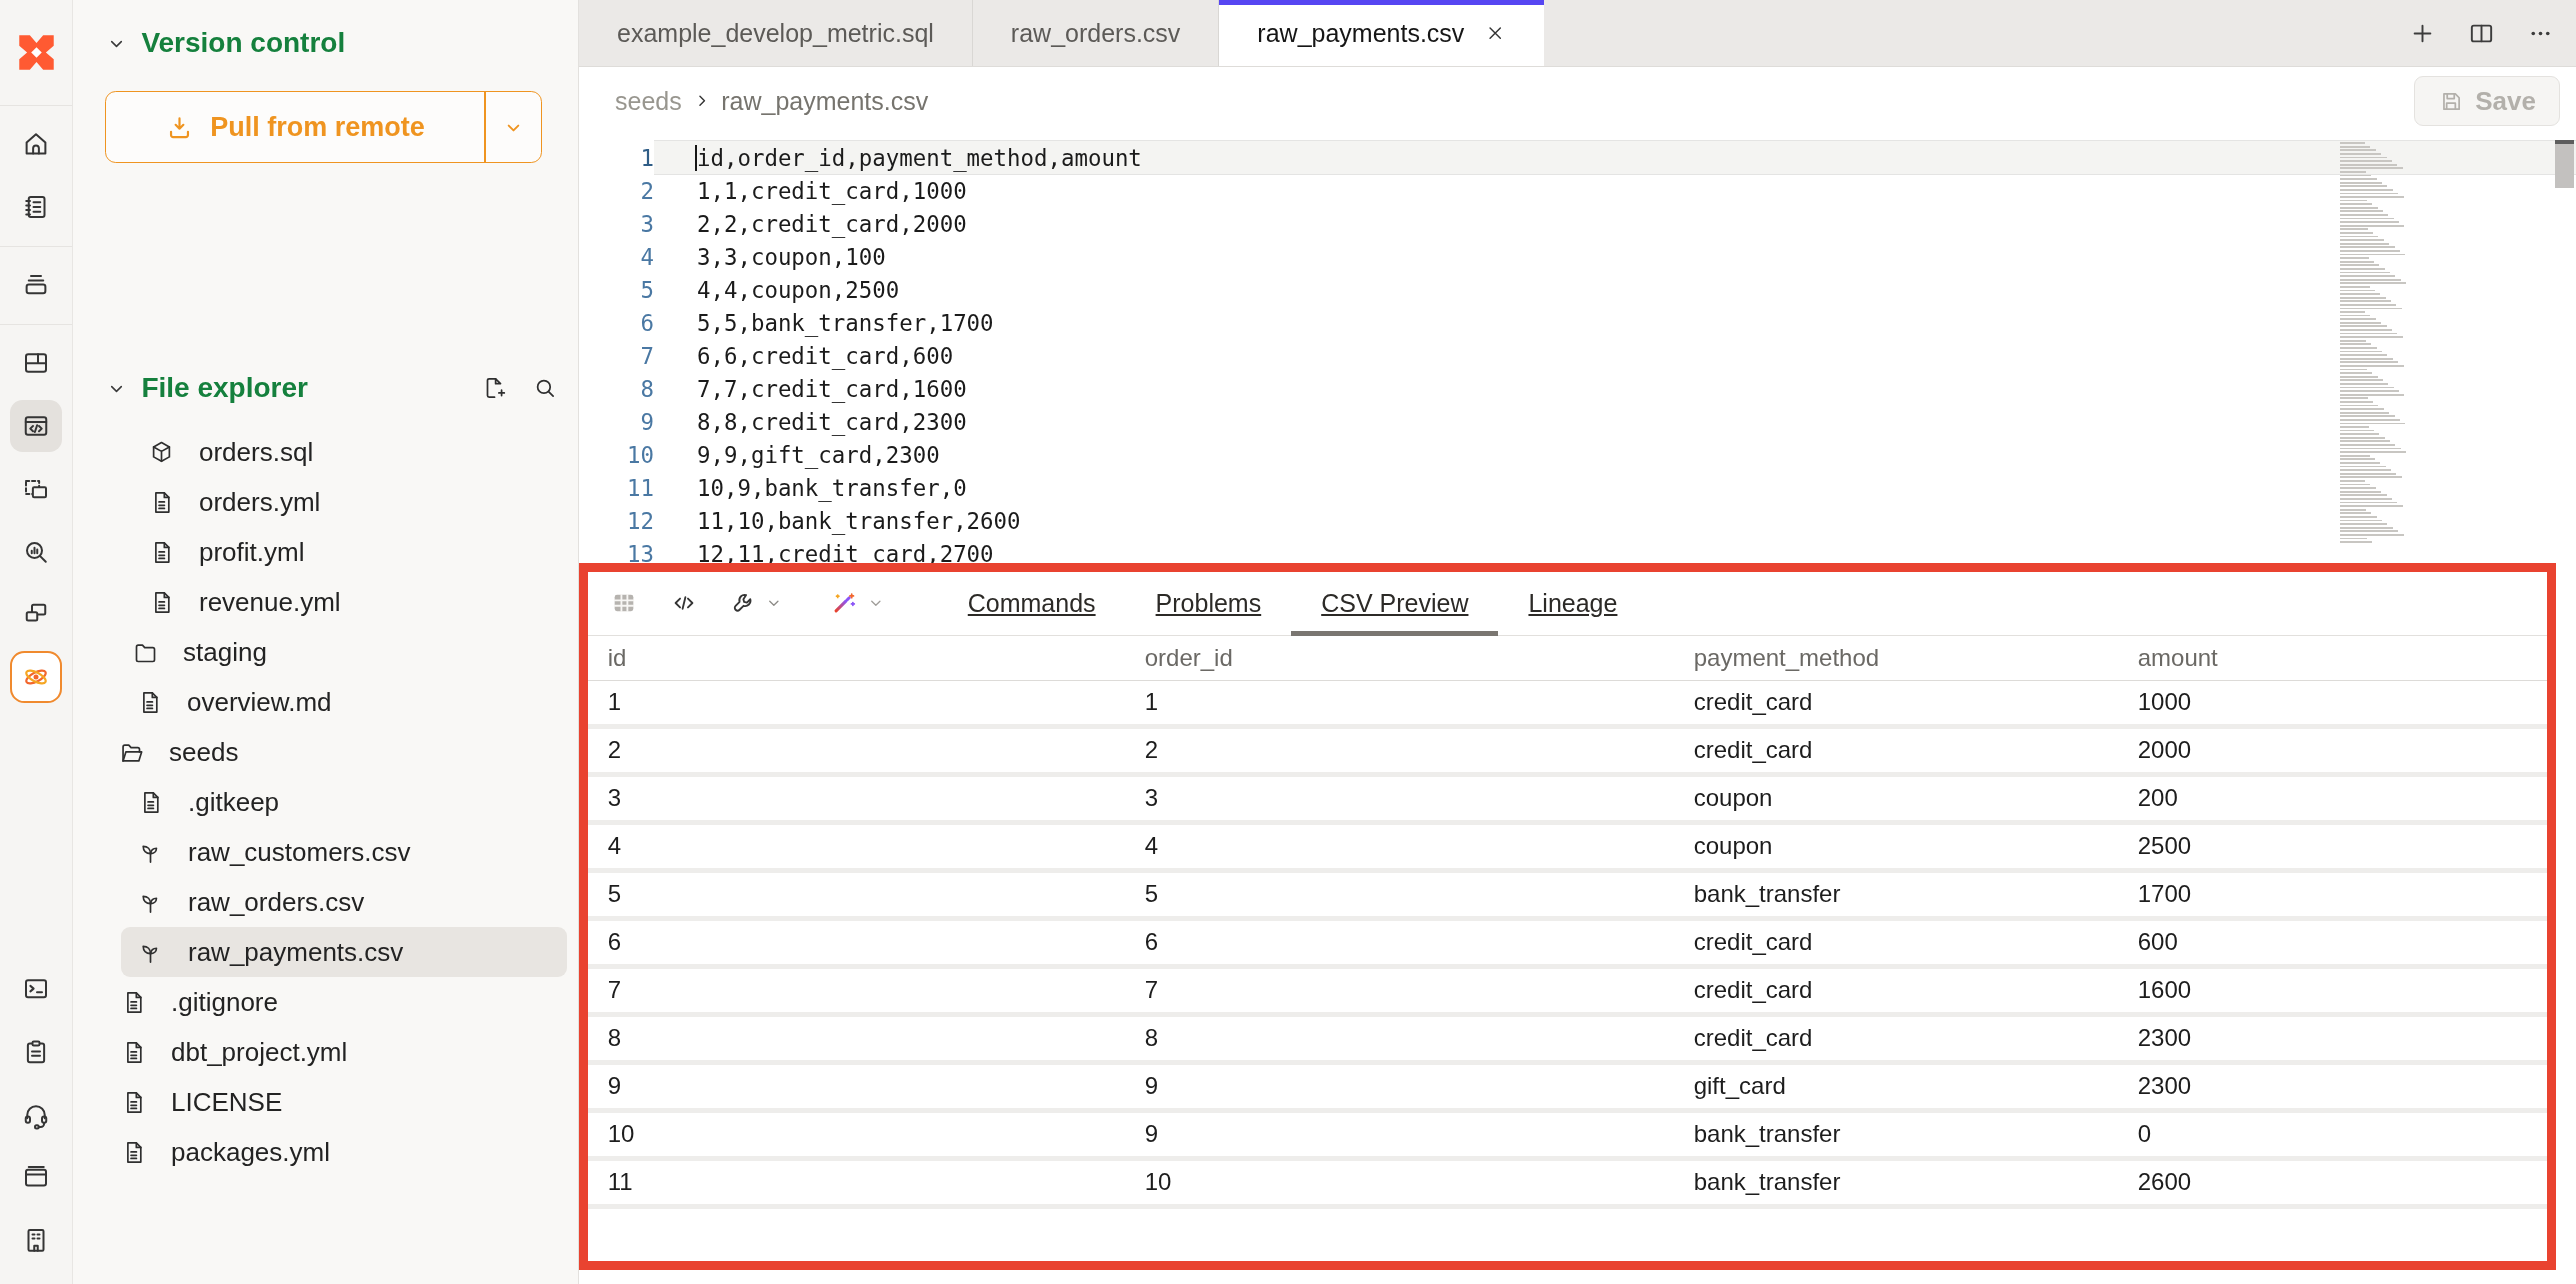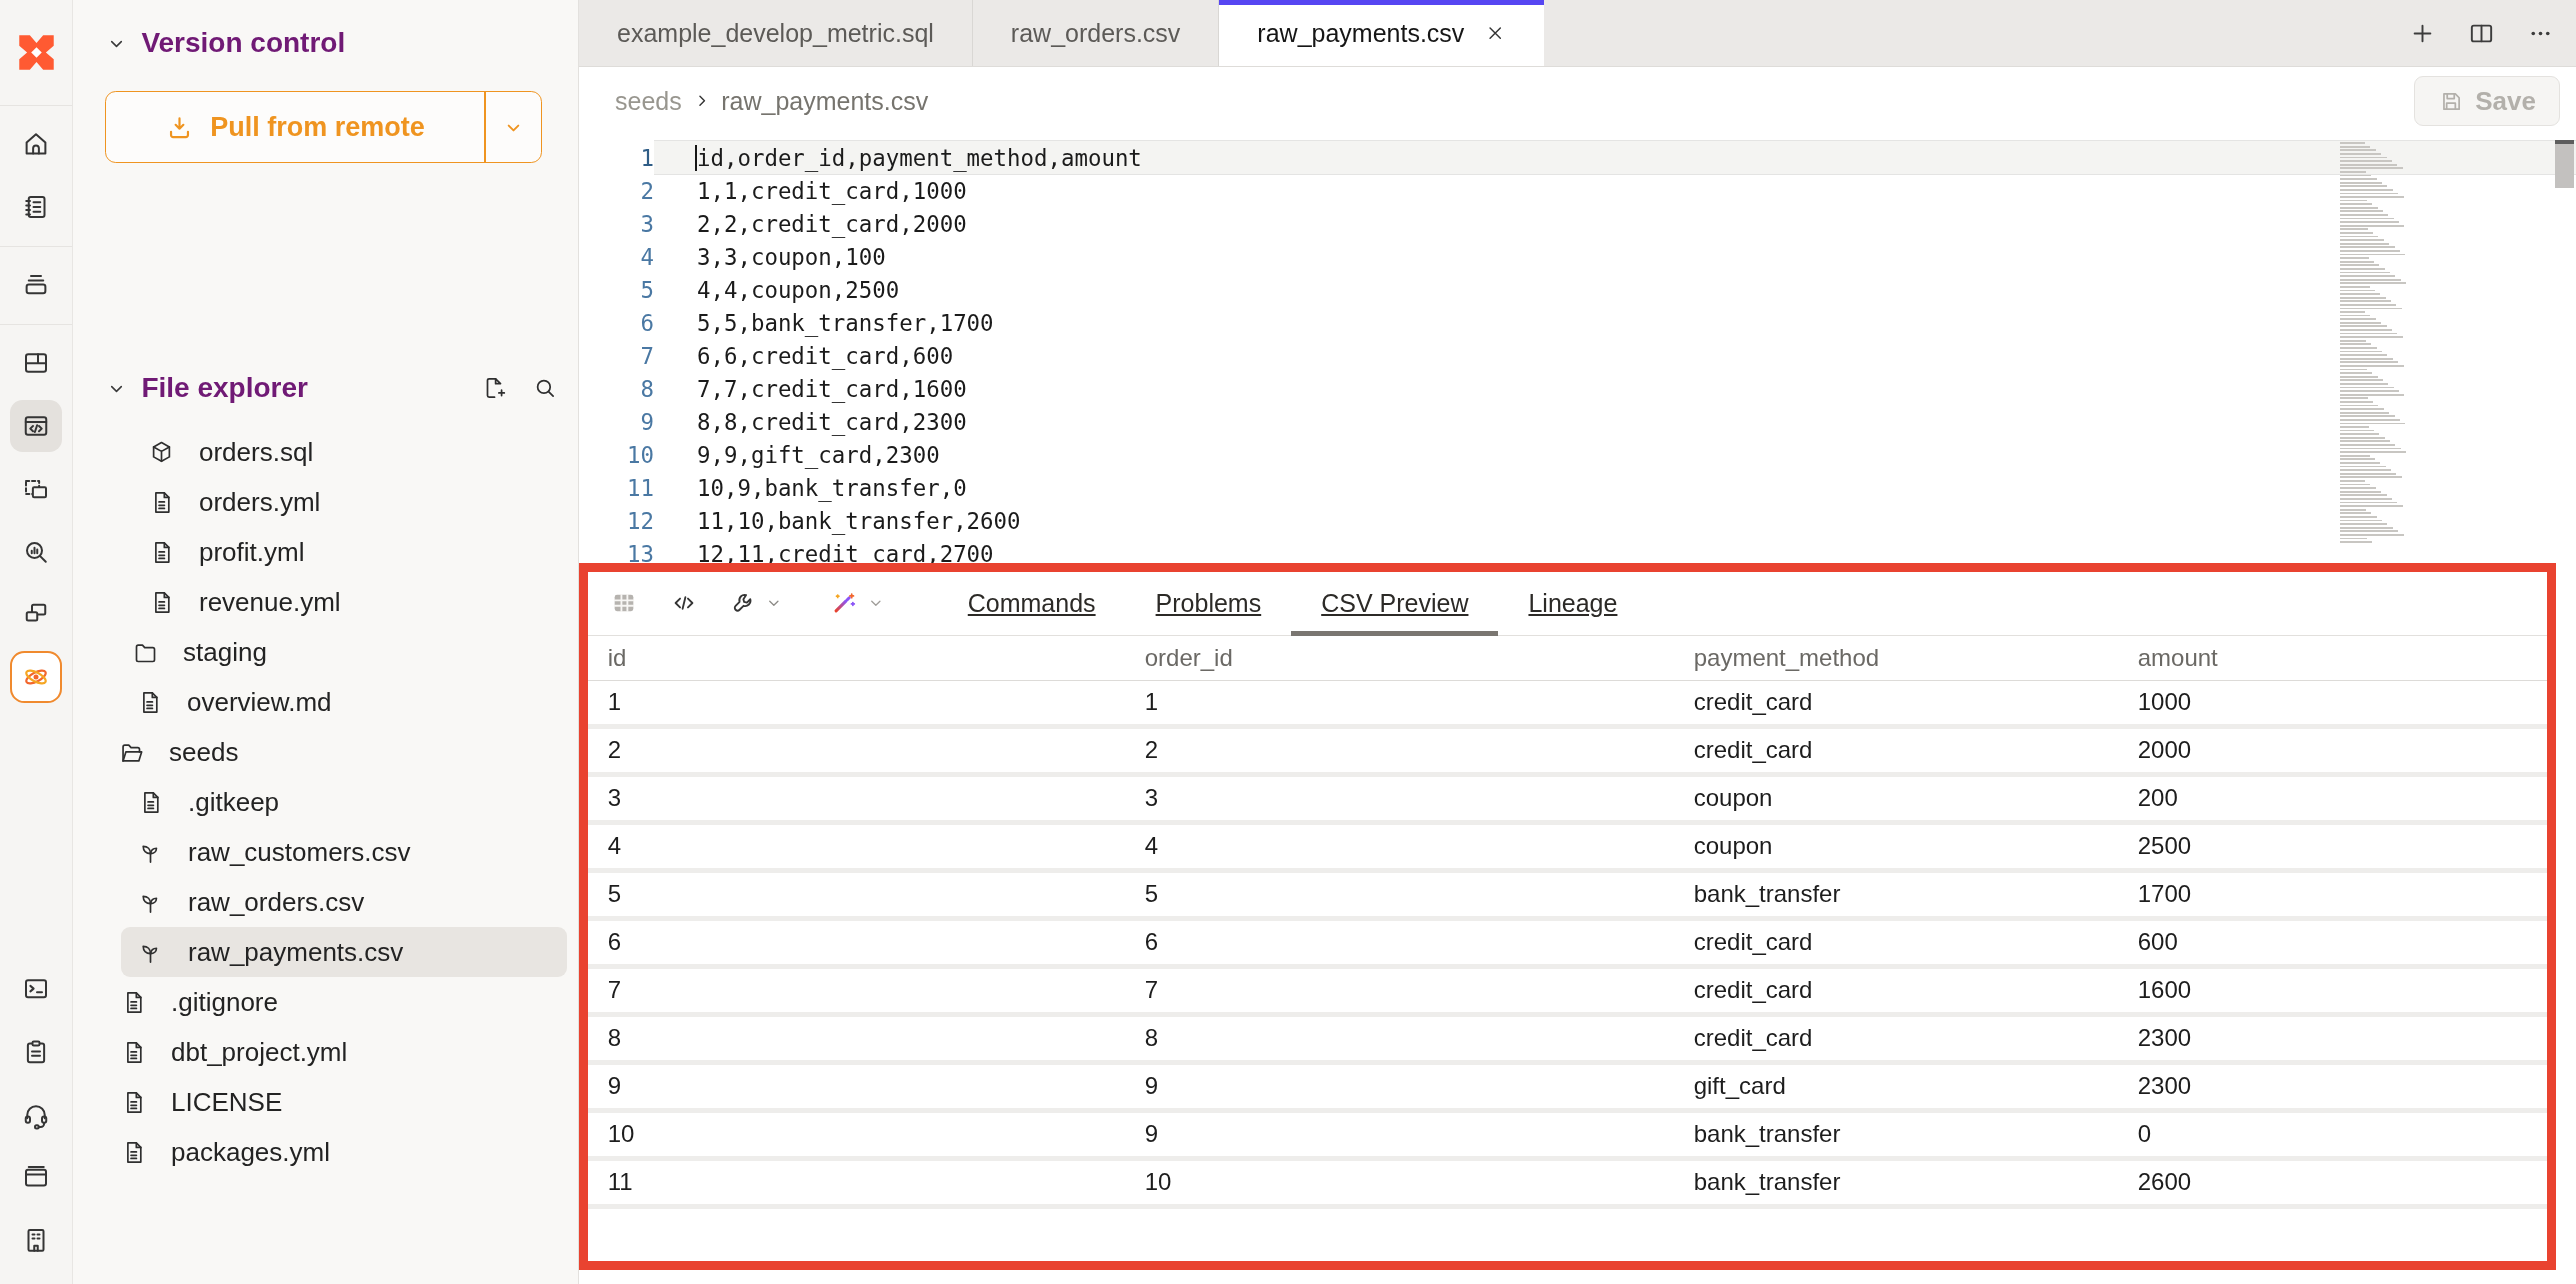--- a/index.html
+++ b/index.html
@@ -31,21 +31,21 @@
   
   .sidebar{width:506px; height:100%; background:var(--sidebg); border-right:0.9px solid #e3e1de;
     display:flex; flex-direction:column; flex:none;}
   .branch-bar{height:67px; flex:none; border-bottom:0.9px solid var(--line); display:flex; align-items:center;
     padding:0 19.7px 0 32px; gap:11.6px;}
   .branch-bar svg{width:27px; height:27px;}
   .branch-name{font-size:26px; font-weight:600; color:#1f1f1f;}
   .branch-mode{font-size:25px; font-style:italic; color:#3d3d3d; margin-left:1.8px;}
   .change-branch{margin-left:auto; font-size:25px; font-weight:500; color:var(--accent); cursor:pointer;}
   .copy-btn{background:none;border:none;cursor:pointer;display:flex;}
-  .sec-head{display:flex; align-items:center; gap:13.4px; font-size:28px; font-weight:700; color:#701a75;}
+  .sec-head{display:flex; align-items:center; gap:13.4px; font-size:28px; font-weight:700; color:#15803d;}
   .sec-head svg{width:23px; height:23px; stroke:#3a3a3a;}
   .vc{padding:27px 36px 0 32px; flex:none;}
   .pull-btn{margin-top:32px; height:72px; width:100%; border:1.8px solid var(--pull); border-radius:10.7px;
     background:#fdfcfb; display:flex; align-items:stretch; cursor:pointer; padding:0;}
   .pull-main{flex:1; display:flex; align-items:center; justify-content:center; gap:16px;
     color:var(--pull); font-size:27px; font-weight:700;}
   .pull-main svg{width:29px; height:29px; stroke:var(--pull); stroke-width:1.8;}
   .pull-divider{width:1.8px; background:var(--pull);}
   .pull-chev{width:55px; display:flex; align-items:center; justify-content:center;}
   .pull-chev svg{width:23px; height:23px; stroke:var(--pull); stroke-width:2;}

